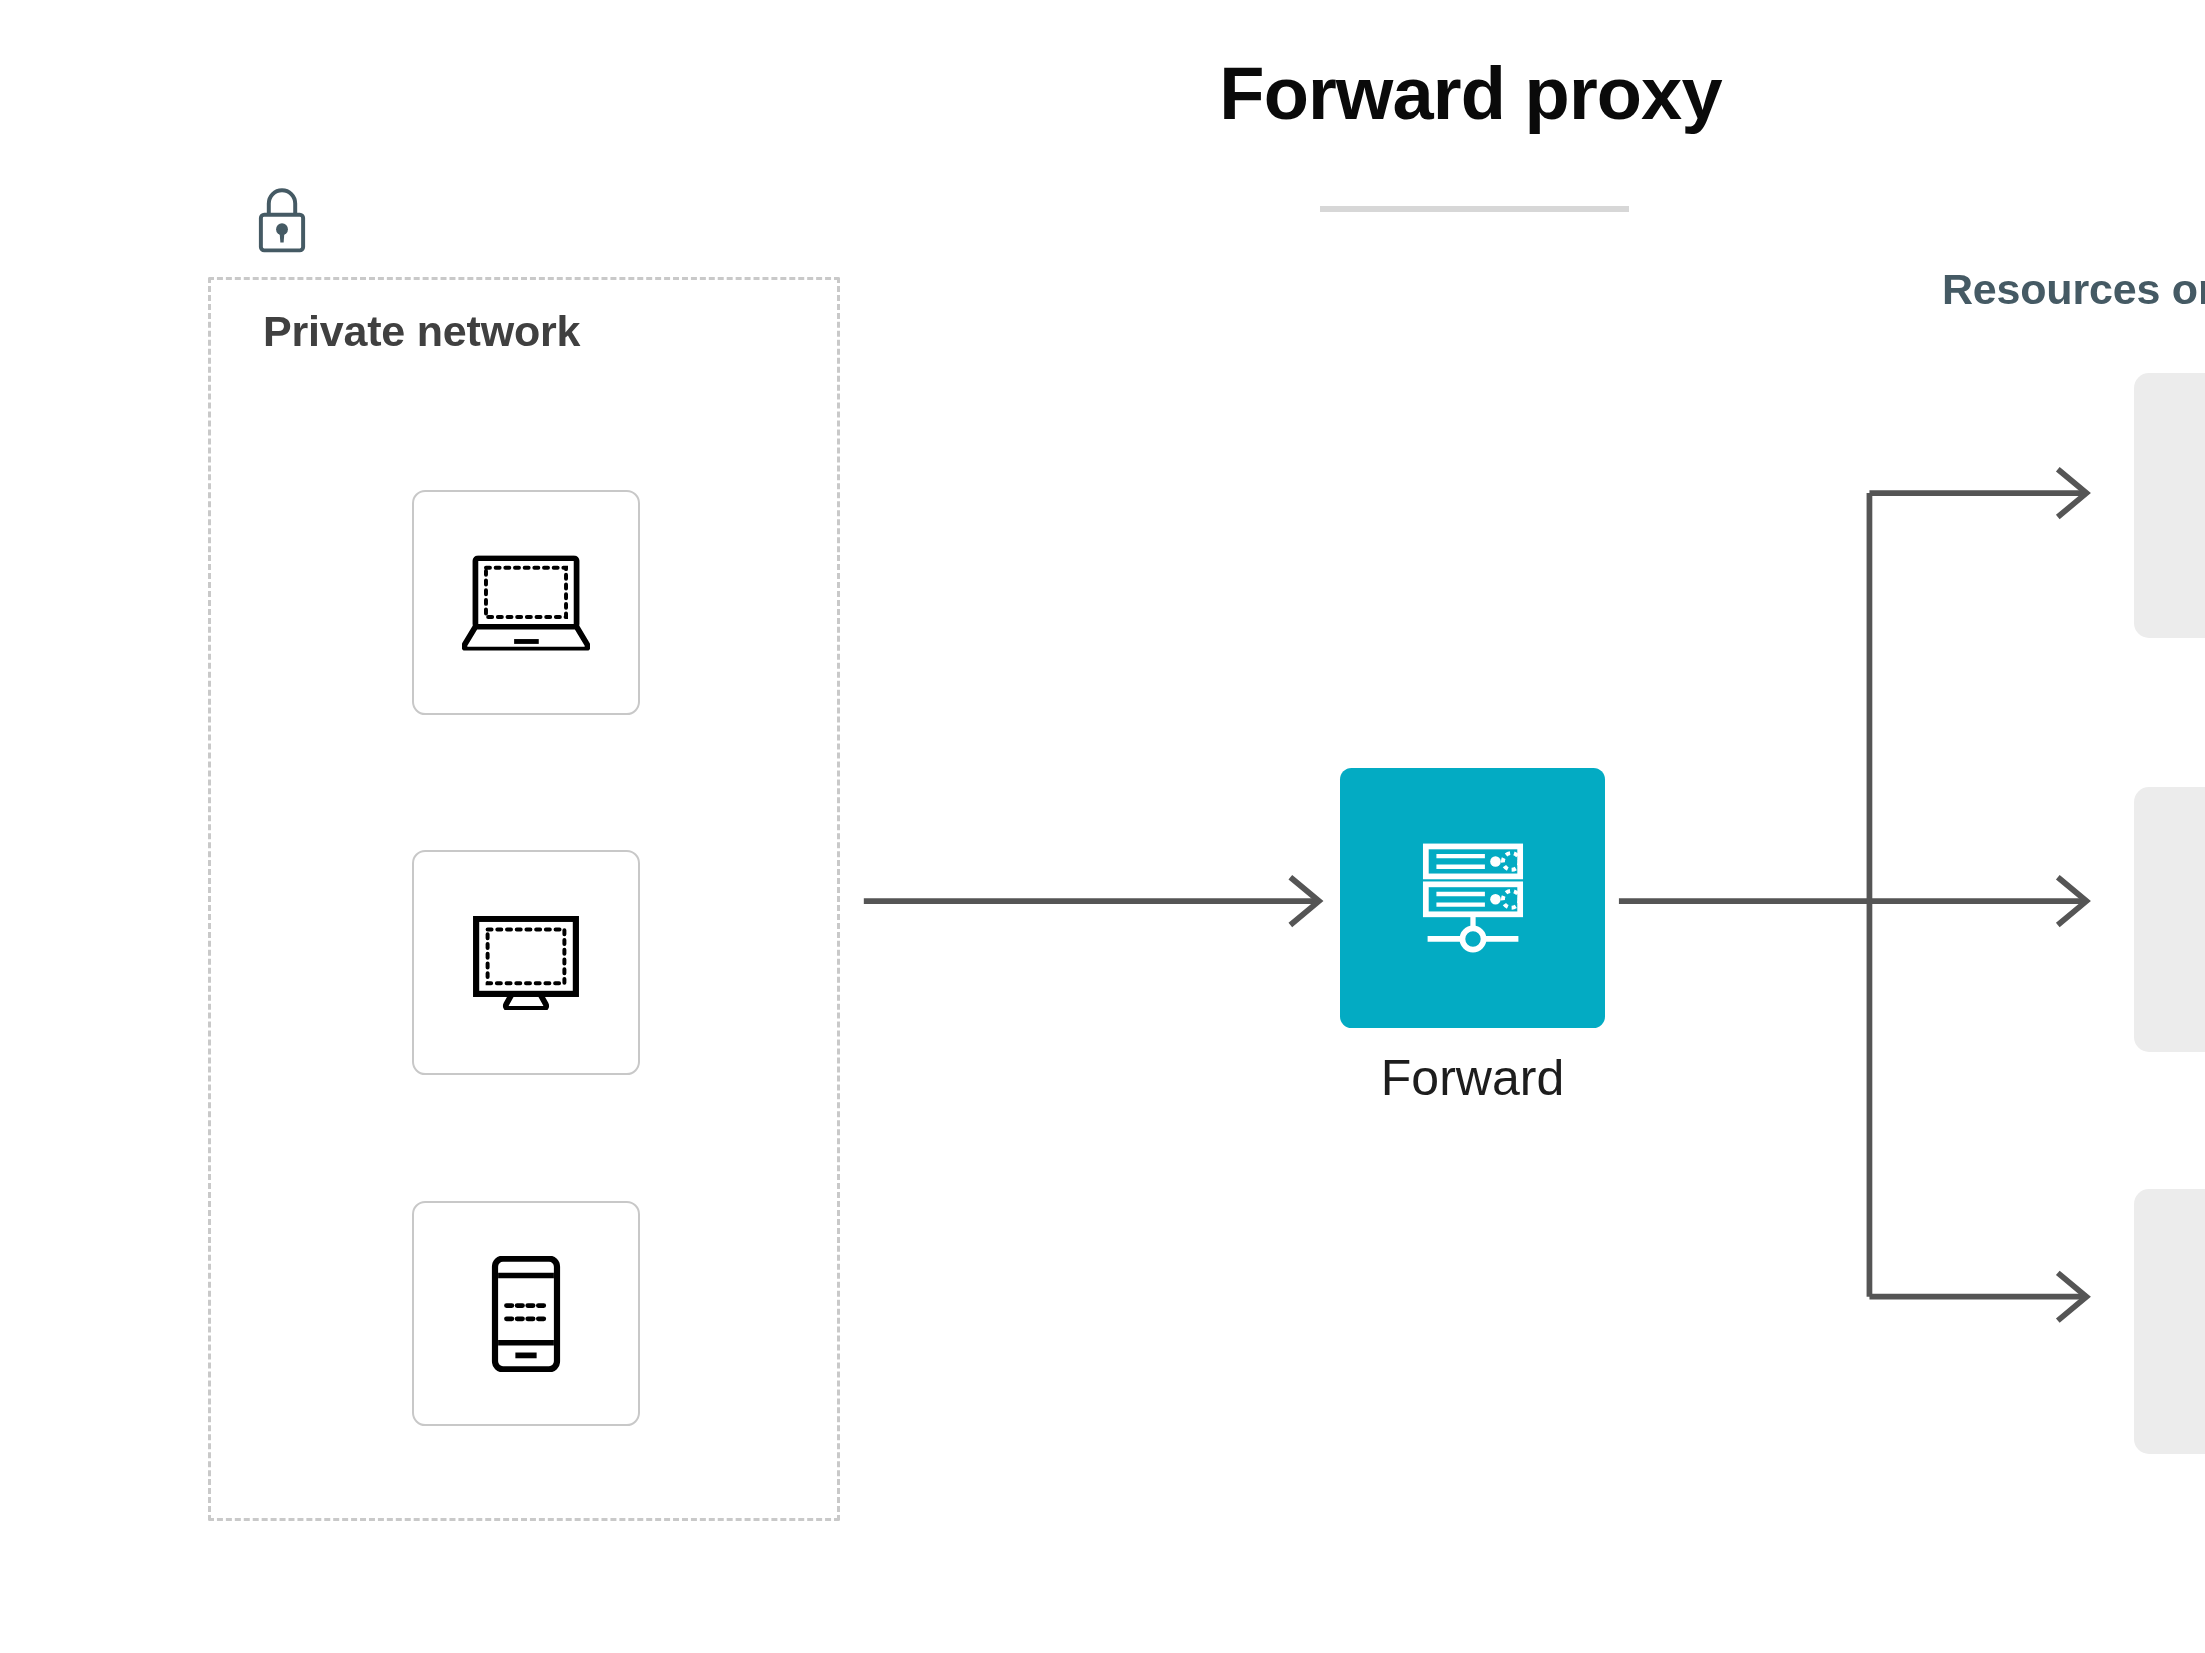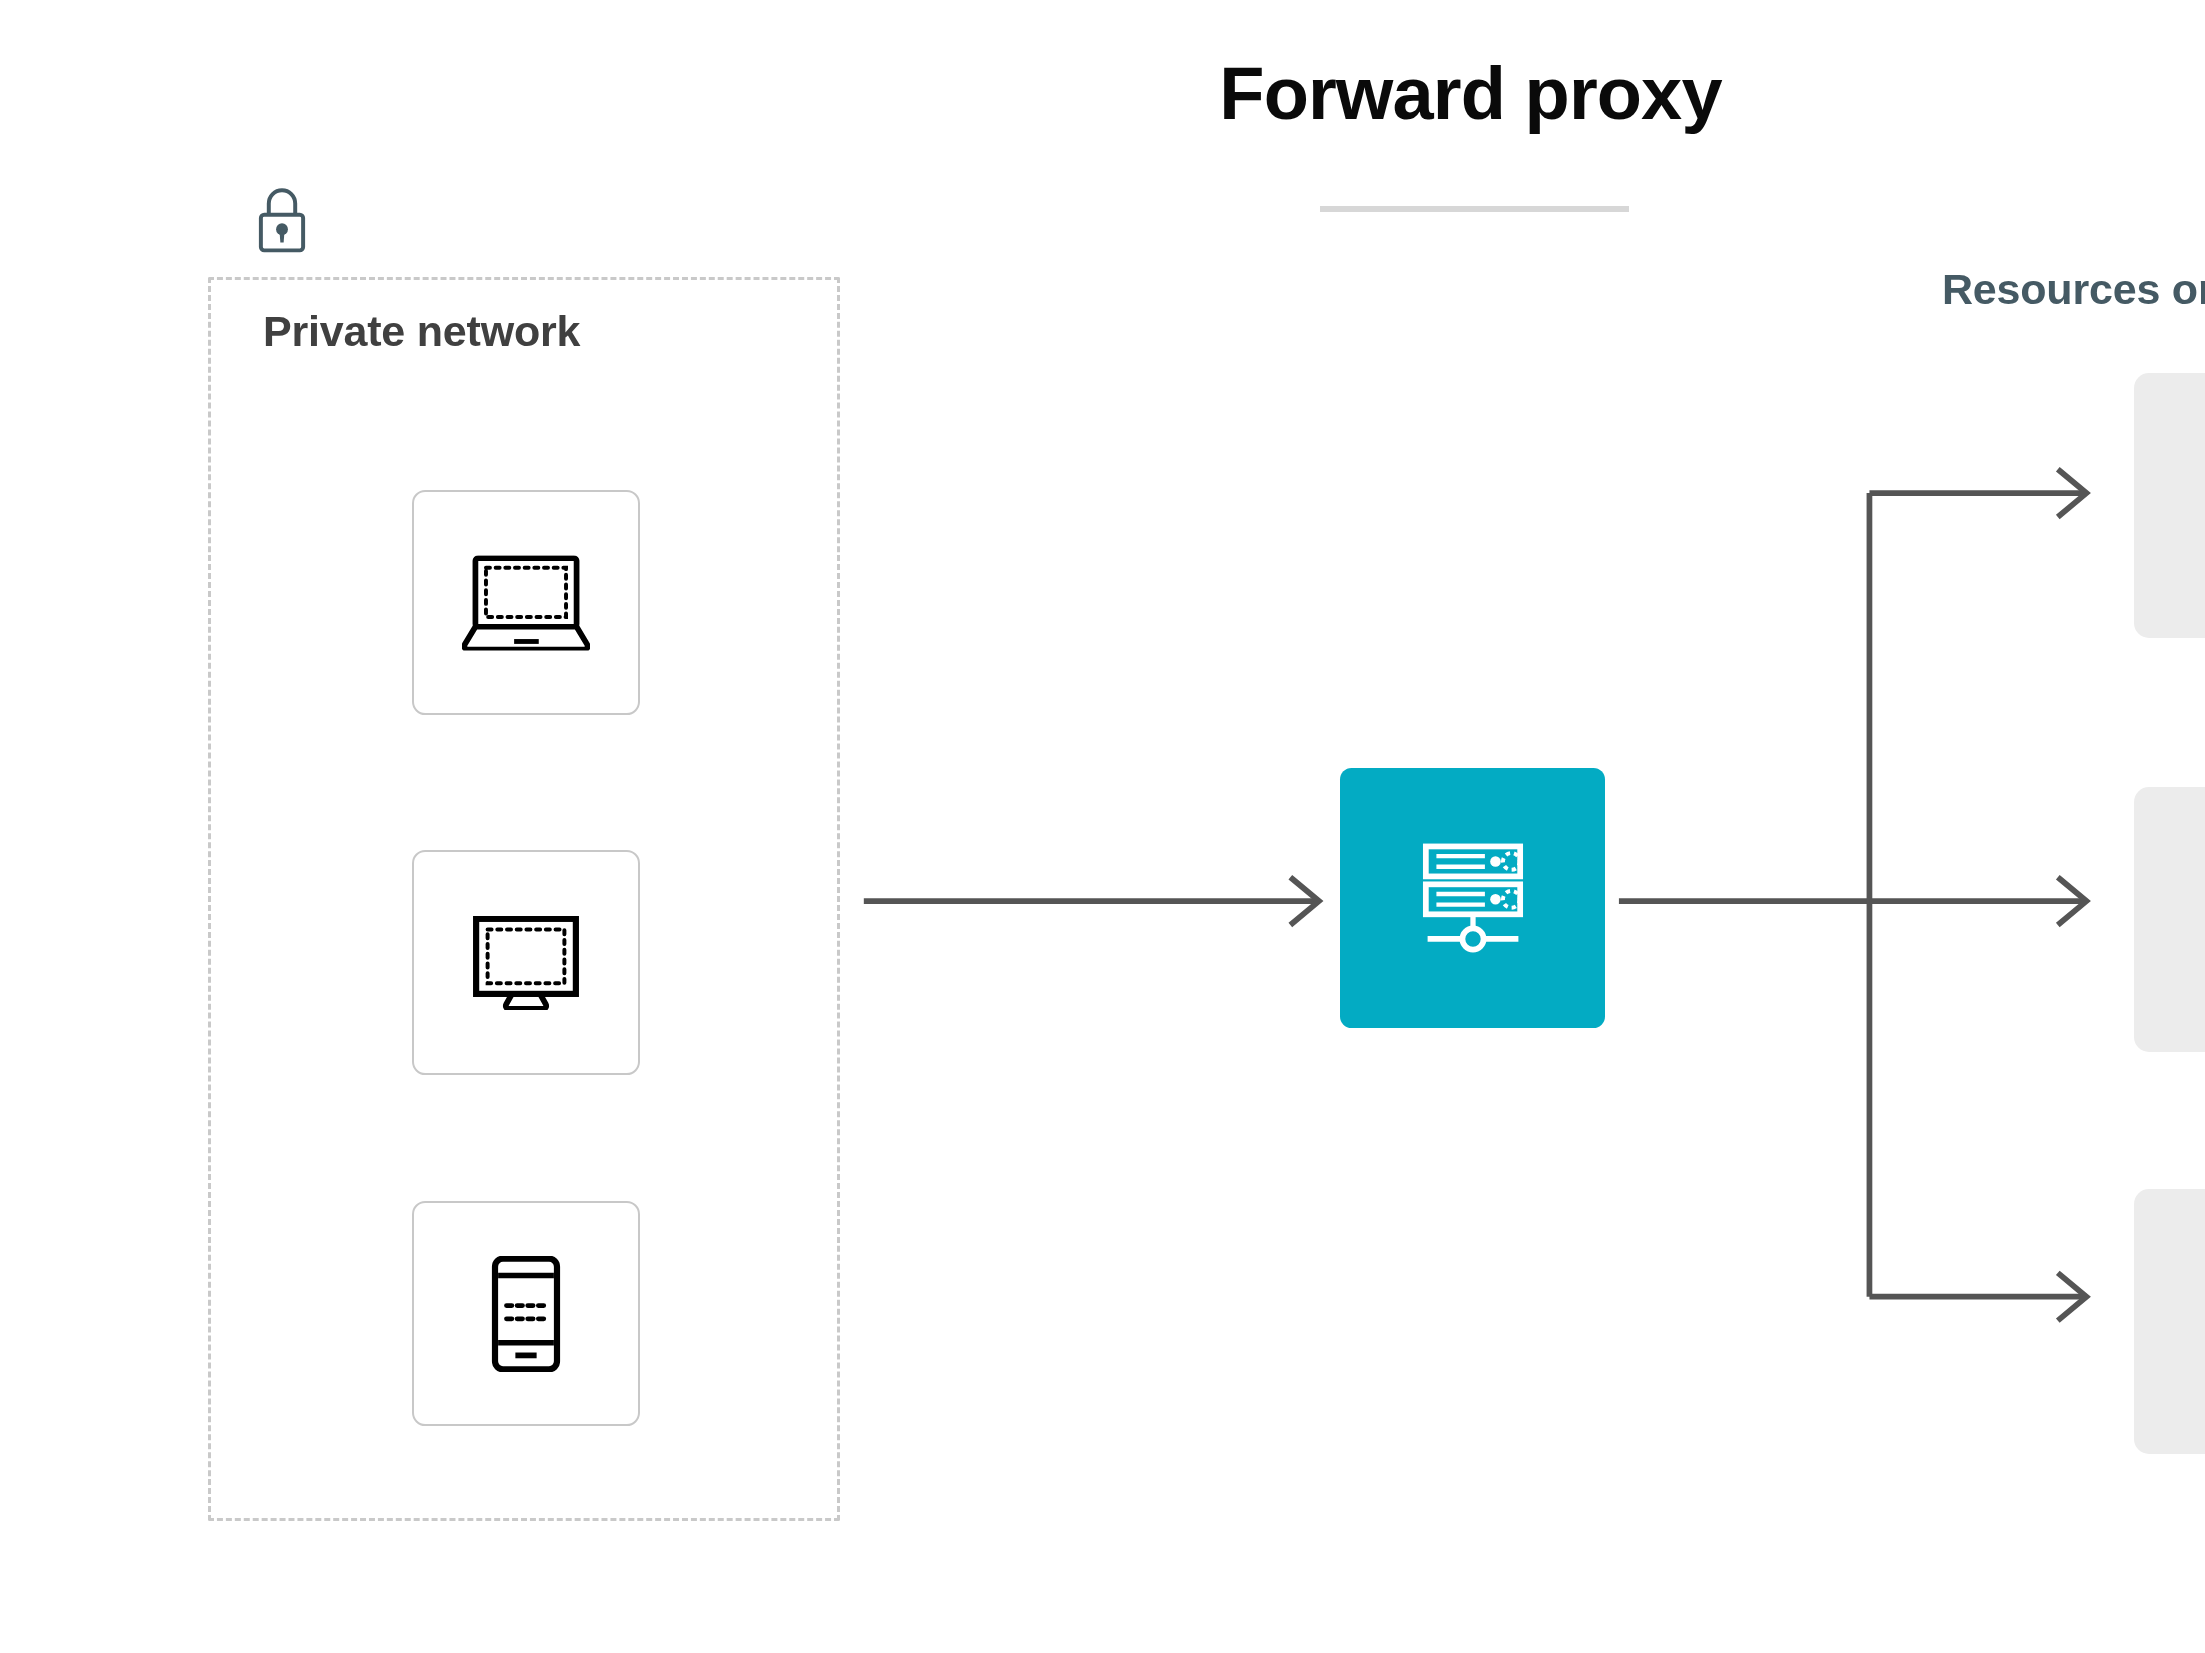--- a/index.html
+++ b/index.html
@@ -131,20 +131,21 @@
       <line x1="52" y1="150" x2="162" y2="150" stroke="#fff" stroke-width="10"></line>
       <circle cx="186" cy="138" r="12" fill="#fff"></circle>
       <circle cx="222" cy="138" r="19" fill="none" stroke="#fff" stroke-width="9" stroke-dasharray="10 9"></circle>
       <line x1="135" y1="172" x2="135" y2="204" stroke="#fff" stroke-width="12"></line>
       <line x1="32" y1="228" x2="110" y2="228" stroke="#fff" stroke-width="13"></line>
       <line x1="160" y1="228" x2="238" y2="228" stroke="#fff" stroke-width="13"></line>
       <circle cx="135" cy="228" r="24" fill="none" stroke="#fff" stroke-width="13"></circle>
     </svg>
   </div>
   <div id="forward-proxy-label">
+    <div>Forward</div>
   </div>
 
   <div id="resources-label">Resources on the internet</div>
 
   <div class="server-card" id="server-card-1">
     
   </div>
 
   <div class="server-card" id="server-card-2">
     

